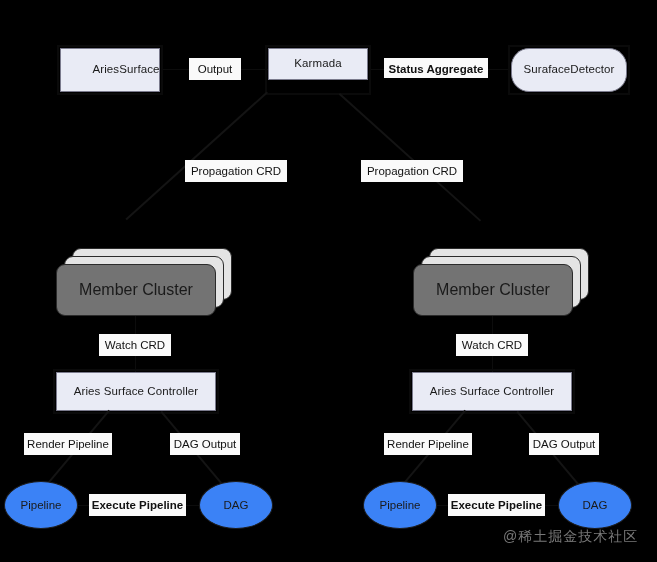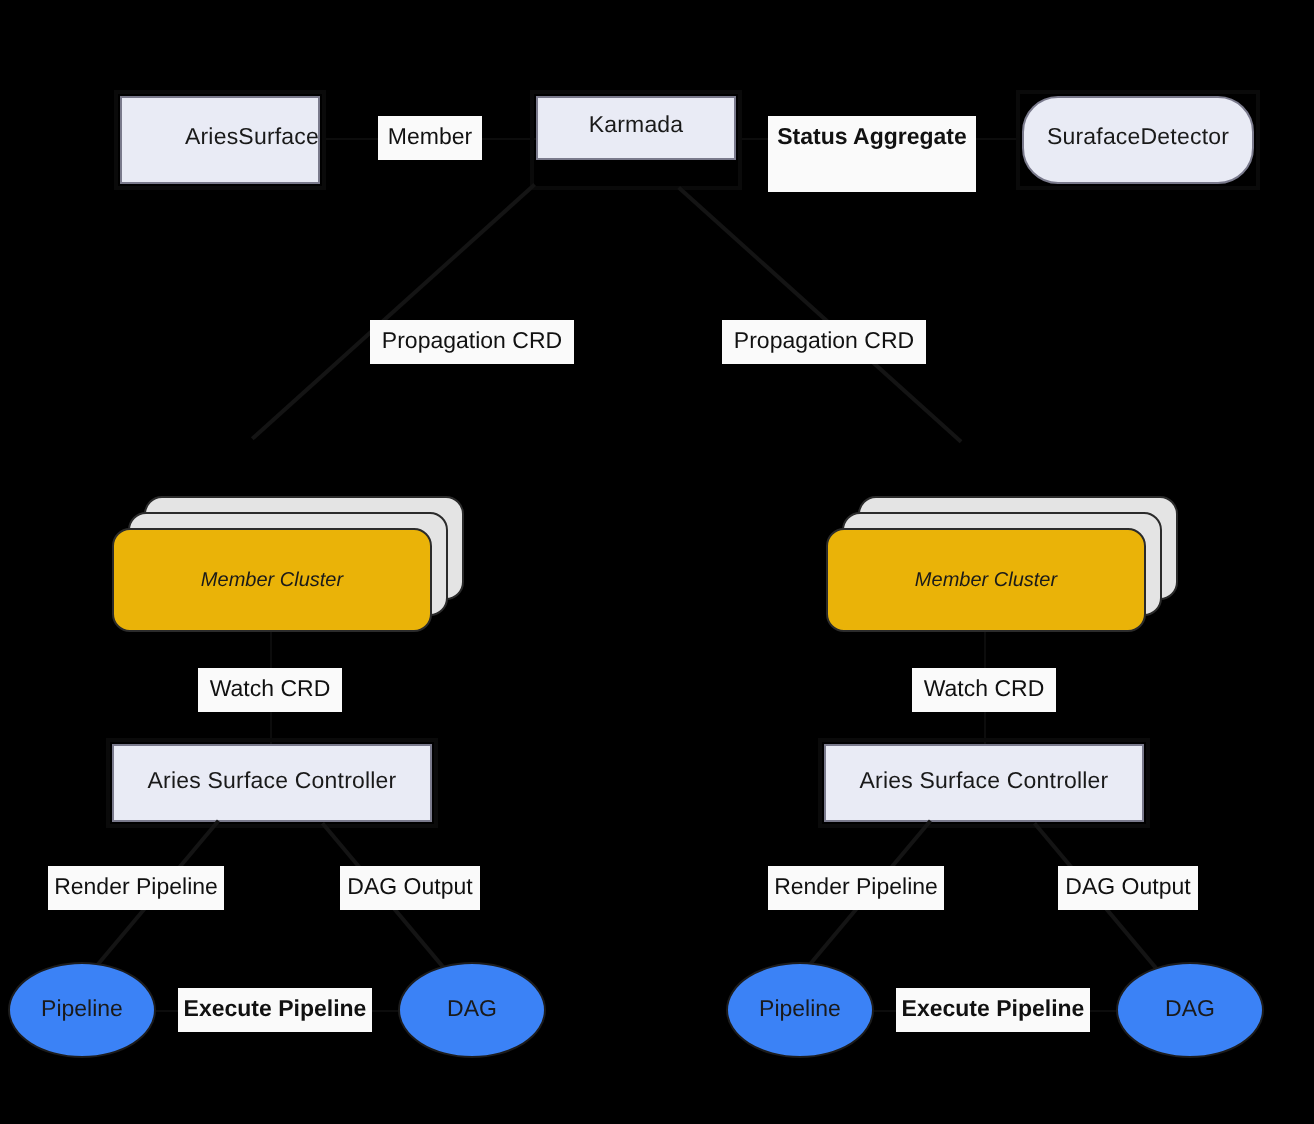--- a/index.html
+++ b/index.html
@@ -41,27 +41,26 @@
 
   
   .stack-card {
     position: absolute;
     box-sizing: border-box;
     background: #e4e4e4;
     border: 1.4px solid #2b2b2b;
     border-radius: 9px;
   }
   .stack-card.front {
-    background: #eab308;
+    background: #737373;
     display: flex;
     align-items: center;
     justify-content: center;
     color: #1a1a1a;
-    font-size: 10px;
-    font-style: italic;
+    font-size: 16px;
   }
 
   
   .ellipse-node {
     position: absolute;
     box-sizing: border-box;
     background: #3b82f6;
     border: 1.4px solid #1c1c1c;
     border-radius: 50%;
     display: flex;
@@ -108,27 +107,27 @@
 </style>
 </head>
 <body>
 
 <div id="canvas">
 
   <div class="rect-frame" style="left:57px; top:45px; width:106px; height:50px;"></div>
   <div class="rect-node" style="left:60px; top:48px; width:100px; height:44px;padding-left:32px;">AriesSurface</div>
 
   <div class="conn" style="left:163px; top:69px; width:106px; height:1px;"></div>
-  <div class="edge-label" style="left:189px; top:58px; width:52px; height:22px; line-height:22px; padding:0;">Member</div>
+  <div class="edge-label" style="left:189px; top:58px; width:52px; height:22px; line-height:22px; padding:0;">Output</div>
 
   <div class="rect-frame" style="left:265px; top:45px; width:106px; height:50px;"></div>
   <div class="rect-node" style="left:268px; top:48px; width:100px; height:32px;">Karmada</div>
 
   <div class="conn" style="left:371px; top:69px; width:138px; height:1px;"></div>
-  <div class="edge-label bold" style="left:384px; top:58px; width:104px; height:38px; line-height:22px; padding:0;">Status Aggregate</div>
+  <div class="edge-label bold" style="left:384px; top:58px; width:104px; height:20px; line-height:22px; padding:0;">Status Aggregate</div>
 
   <div class="rect-frame" style="left:508px; top:45px; width:122px; height:50px;"></div>
   <div class="rect-node" style="left:511px; top:48px; width:116px; height:44px;border-radius:18px;">SurafaceDetector</div>
 
   <div class="conn-diag" style="left:268px; top:93px; width:190px; height:1.6px;
               transform: rotate(138deg);"></div>
   <div class="edge-label" style="left:185px; top:160px; width:102px; height:22px; line-height:22px; padding:0;">Propagation CRD</div>
 
   <div class="conn-diag" style="left:340px; top:93px; width:190px; height:1.6px;
               transform: rotate(42deg);"></div>
@@ -173,14 +172,15 @@
   <div class="edge-label" style="left:384px; top:433px; width:88px; height:22px; line-height:22px; padding:0;">Render Pipeline</div>
   <div class="edge-label" style="left:529px; top:433px; width:70px; height:22px; line-height:22px; padding:0;">DAG Output</div>
 
   <div class="ellipse-node" style="left:363px; top:481px; width:74px; height:48px;">Pipeline</div>
 
   <div class="conn" style="left:437px; top:505px; width:122px; height:1.2px;"></div>
   <div class="edge-label bold" style="left:448px; top:494px; width:97px; height:22px; line-height:22px; padding:0;">Execute Pipeline</div>
 
   <div class="ellipse-node" style="left:558px; top:481px; width:74px; height:48px;">DAG</div>
 
+  <div id="watermark" style="left:503px; top:528px;">@稀土掘金技术社区</div>
 
 </div>
 
 </body></html>

